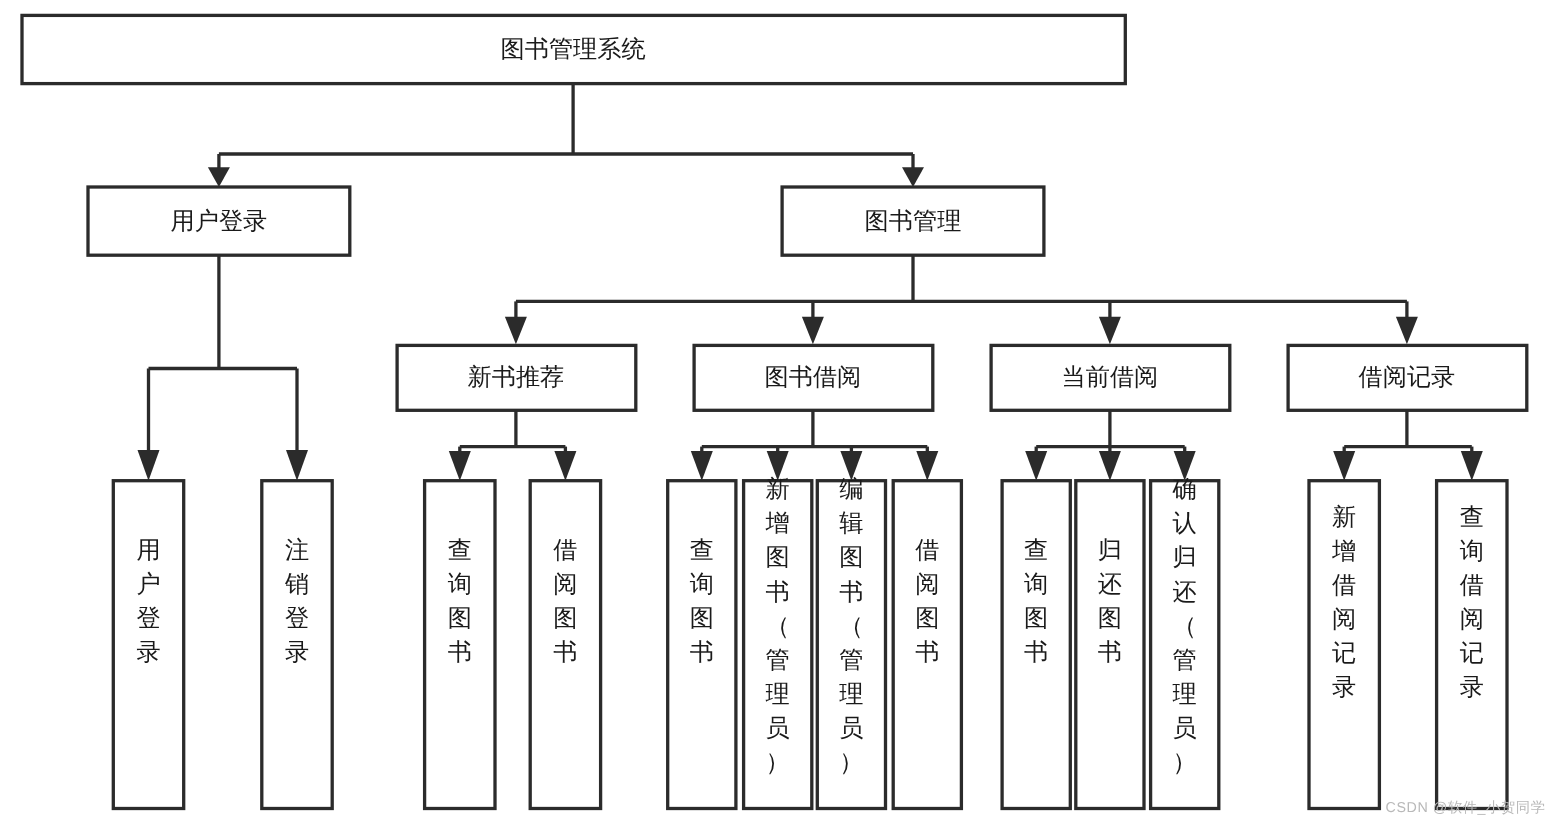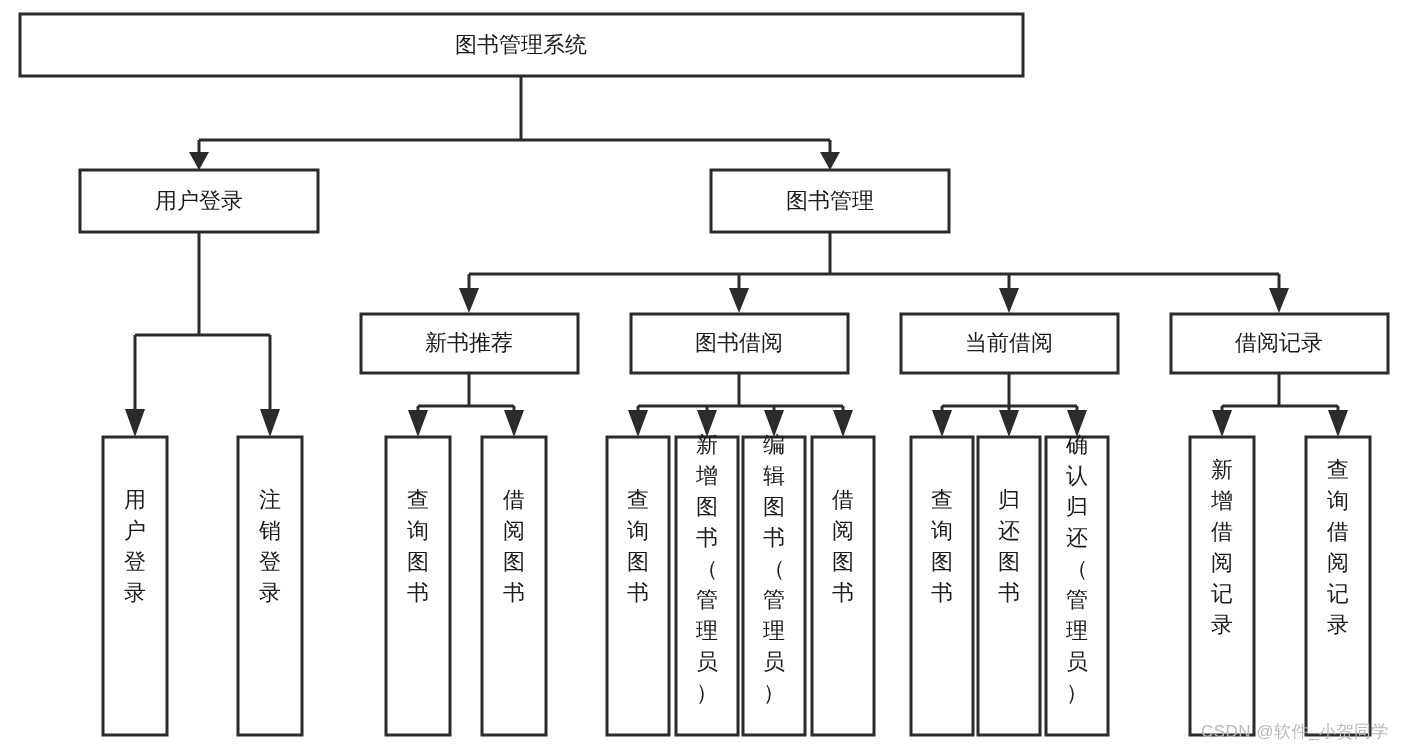--- a/index.html
+++ b/index.html
@@ -48,24 +48,24 @@
     dominant-baseline: middle;
   }
   .node-label-v {
     fill: #1a1a1a;
     font-family: "Liberation Sans", "DejaVu Sans", sans-serif;
     font-size: 22px;
     text-anchor: middle;
   }
   .watermark-text {
     position: absolute;
-    right: 16px;
+    right: 0;
     bottom: 4px;
     font-family: "Liberation Sans", "DejaVu Sans", sans-serif;
-    font-size: 17px;
+    font-size: 13px;
     color: #b9b9b9;
     white-space: nowrap;
     letter-spacing: 0.5px;
     user-select: none;
   }
 </style>
 </head>
 <body>
 
 <div id="diagram-root">

